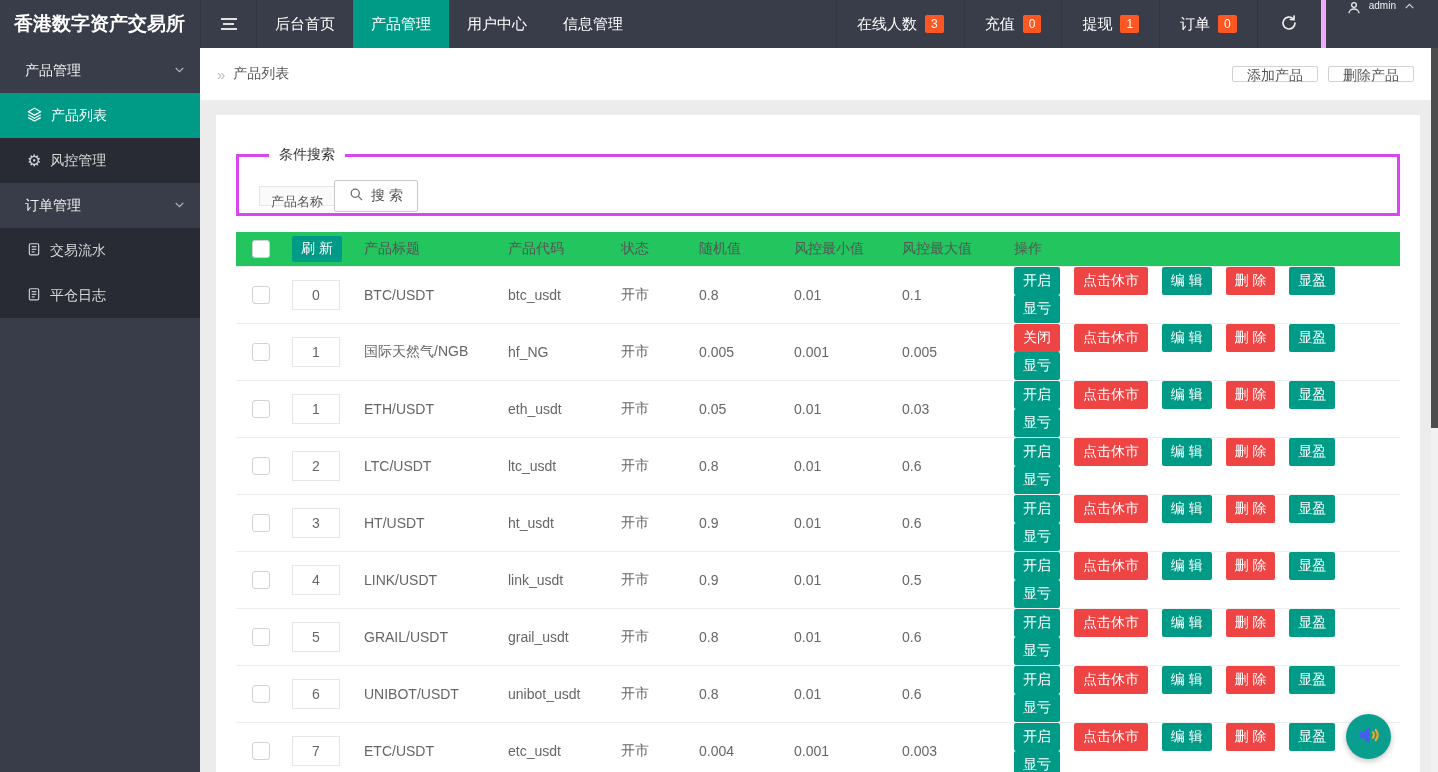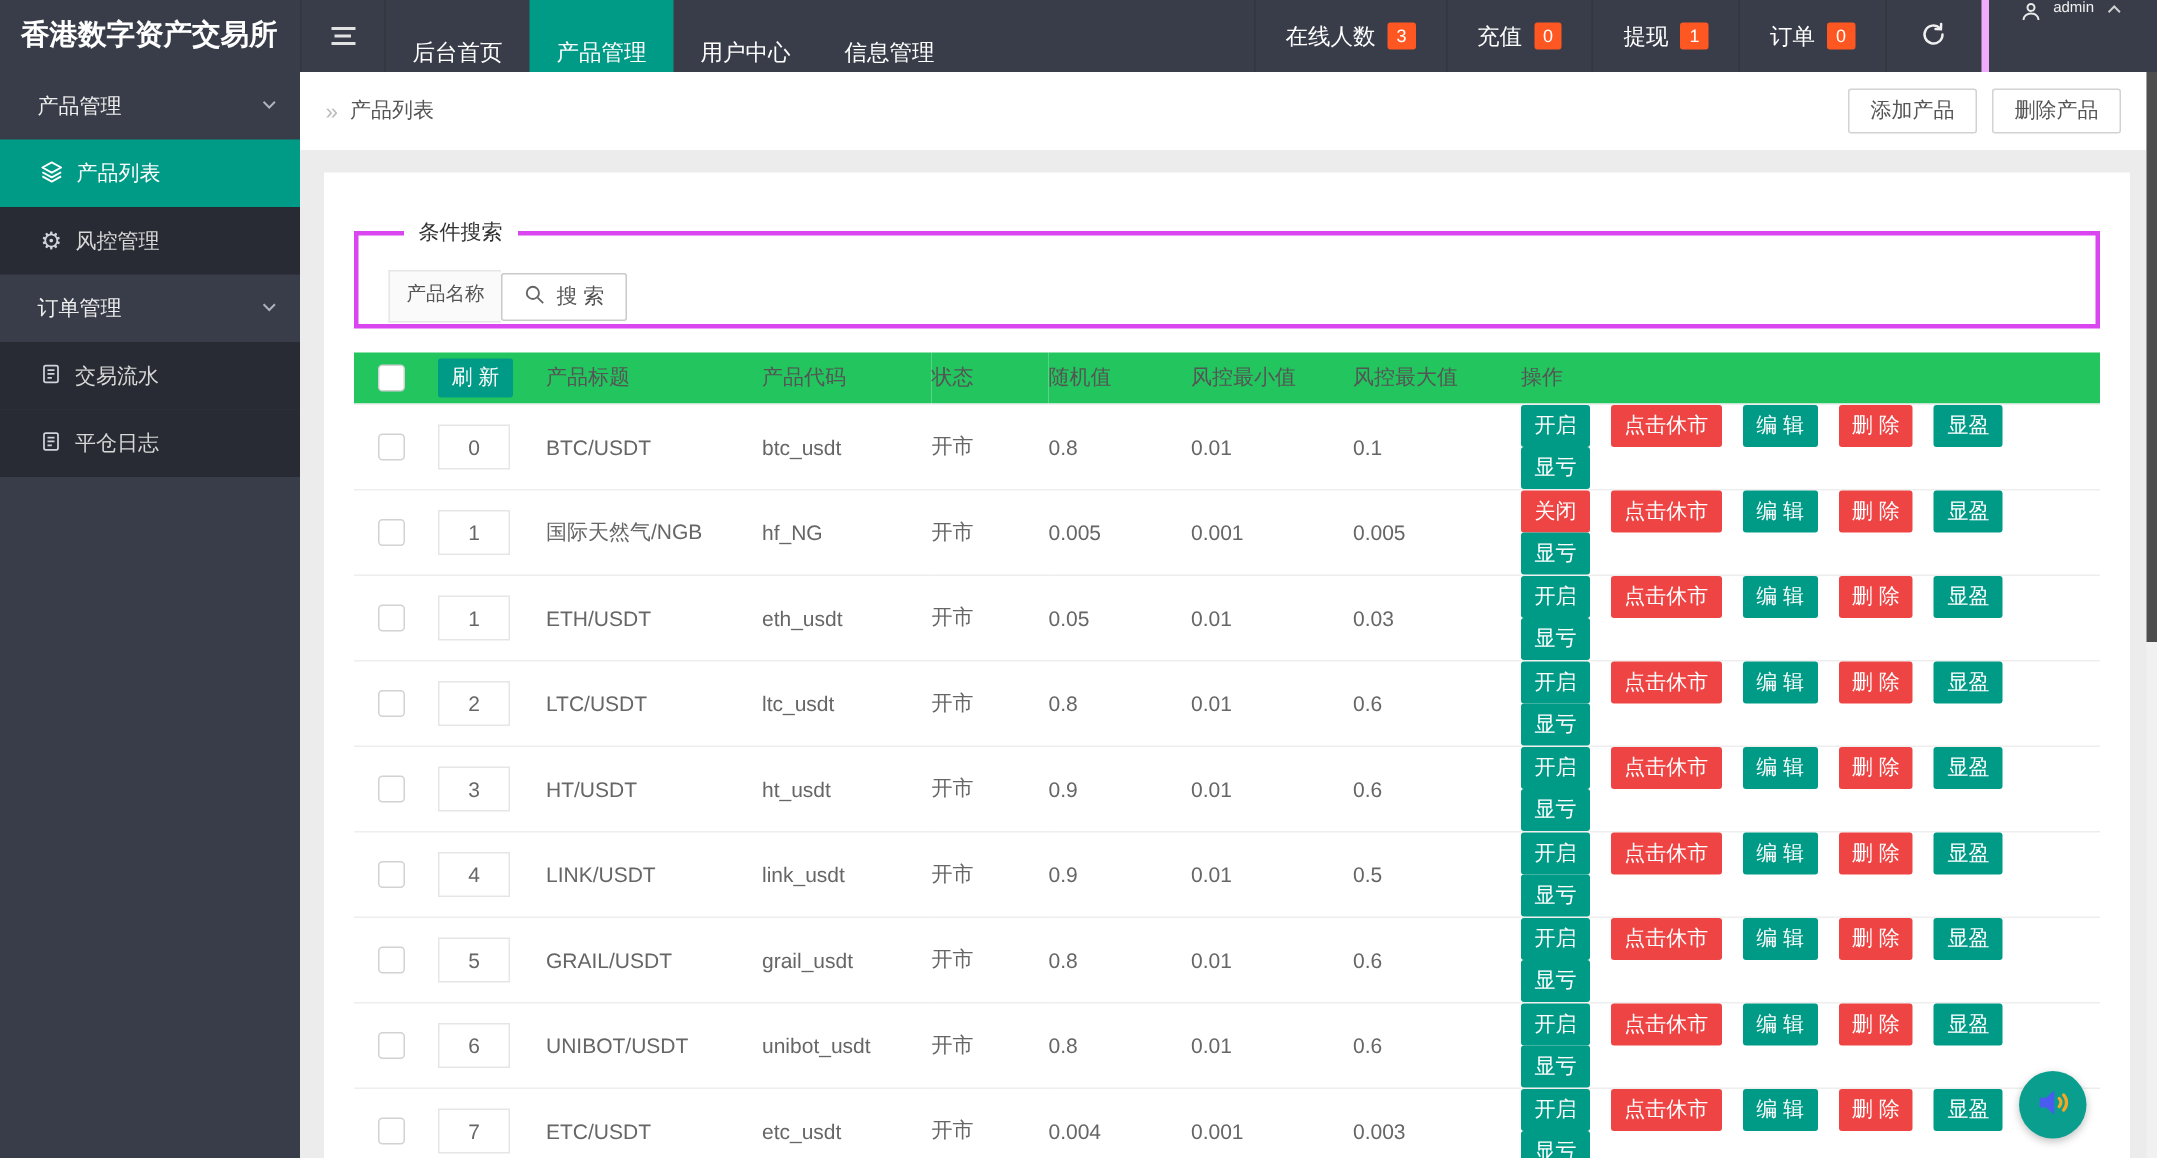--- a/index.html
+++ b/index.html
@@ -6,21 +6,21 @@
   html,body { width:1438px; height:772px; overflow:hidden; }
   body { font-family:"Liberation Sans","DejaVu Sans",sans-serif; background:#ececec; color:#666; font-size:14px; position:relative; }
 
   
   .topbar { position:absolute; top:0; left:0; right:0; height:48px; background:#393D49; display:flex; align-items:stretch; z-index:30; }
   .brand { width:200px; color:#fff; font-size:19px; font-weight:bold; line-height:48px; padding-left:14px; white-space:nowrap; }
   .hamburger { width:57px; display:flex; flex-direction:column; justify-content:center; align-items:center; gap:3px; border-left:1px solid #32363f; border-right:1px solid #32363f; cursor:pointer; }
   .hamburger i { display:block; height:2px; background:#e2e2e2; width:16px; }
   .hamburger i.mid { width:11px; }
   .topnav { display:flex; }
-  .topnav-item { line-height:48px; padding:12px 18px; color:#fff; font-size:15px; cursor:pointer; white-space:nowrap; }
+  .topnav-item { line-height:48px; padding:0 18px; color:#fff; font-size:15px; cursor:pointer; white-space:nowrap; }
   .topnav-item.active { background:#009B87; }
   .top-right { margin-left:auto; display:flex; align-items:stretch; }
   .stat { display:flex; align-items:center; gap:8px; padding:0 20px; color:#fff; font-size:15px; border-left:1px solid #32363f; cursor:pointer; white-space:nowrap; }
   .badge { background:#FF5722; color:#fff; font-size:12px; line-height:18px; padding:0 6px; border-radius:2px; }
   .refresh-block { width:64px; display:flex; align-items:center; justify-content:center; border-left:1px solid #32363f; cursor:pointer; }
   .user-block { display:flex; gap:7px; padding:0 22px 0 20px; border-left:5px solid #f0abfc; color:#f0f0f0; font-size:10px; cursor:pointer; }
 
   
   .sidebar { position:absolute; top:48px; left:0; bottom:0; width:200px; background:#393D49; z-index:20; }
   .side-item { height:45px; display:flex; align-items:center; cursor:pointer; color:#eee; font-size:14px; }
@@ -29,29 +29,29 @@
   .side-item.child { background:#282B33; padding-left:27px; gap:9px; color:#d8d8d8; }
   .side-item.child.active { background:#009B87; color:#fff; }
   .gear-glyph { font-size:16px; line-height:1; color:#cfd3dc; font-family:"DejaVu Sans",sans-serif; }
 
   
   .main { position:absolute; top:48px; left:200px; right:7px; bottom:0; overflow:hidden; }
   .breadcrumb-bar { background:#fff; height:52px; display:flex; align-items:center; padding:0 17px; }
   .crumb-icon { color:#bcbcbc; font-size:15px; margin-right:8px; }
   .crumb-title { color:#555; font-size:14px; }
   .crumb-actions { margin-left:auto; display:flex; gap:10px; }
-  .btn-plain { background:#fff; border:1px solid #d2d2d2; border-radius:2px; height:30px; padding:0 14px; font-size:14px; color:#555; cursor:pointer; font-family:inherit; }
+  .btn-plain { background:#fff; border:1px solid #d2d2d2; border-radius:2px; height:16px; padding:0 14px; font-size:14px; color:#555; cursor:pointer; font-family:inherit; }
 
   .content { padding:15px 11px 0 16px; }
   .card { background:#fff; min-height:710px; padding:14px 20px 0 20px; }
 
   fieldset.search-set { border:3px solid #d946ef; padding:16px 20px 1px 20px; margin:17px 0 16px 0; }
   fieldset.search-set legend { font-size:14px; color:#333; padding:0 10px; margin-left:10px; }
   .search-row { display:flex; align-items:center; }
-  .input-label { border:1px solid #e6e6e6; border-right:none; background:#fafafa; height:35px; line-height:30px; padding:0 11px; color:#555; font-size:13px; white-space:nowrap; }
+  .input-label { border:1px solid #e6e6e6; border-right:none; background:#fafafa; height:20px; line-height:30px; padding:0 11px; color:#555; font-size:13px; white-space:nowrap; }
   .search-input { border:1px solid #e6e6e6; height:32px; width:168px; padding:0 10px; font-size:13px; color:#666; outline:none; font-family:inherit; }
   .search-input::placeholder { color:#c7c7c7; }
   .search-btn { height:32px; padding:0 14px; background:#fff; border:1px solid #c9c9c9; border-radius:2px; display:flex; align-items:center; gap:7px; font-size:14px; color:#555; cursor:pointer; font-family:inherit; }
 
   table.products { width:100%; border-collapse:collapse; table-layout:fixed; font-size:14px; color:#666; }
   thead th { background:#22c55e; height:34px; font-weight:normal; text-align:left; color:#555; border-bottom:1px solid #eee; }
   tbody td { height:54px; border-bottom:1px solid #eee; text-align:left; }
   .checkbox { display:inline-block; width:18px; height:18px; border:1px solid #d2d2d2; border-radius:3px; background:#fff; margin-left:16px; vertical-align:middle; cursor:pointer; }
   .sort-input { width:48px; height:30px; border:1px solid #e6e6e6; text-align:center; color:#666; font-size:14px; outline:none; background:#fff; font-family:inherit; }
   .btn { border:none; border-radius:2px; color:#fff; height:28px; padding:0 9px; font-size:14px; cursor:pointer; margin-right:10px; white-space:nowrap; font-family:inherit; }

